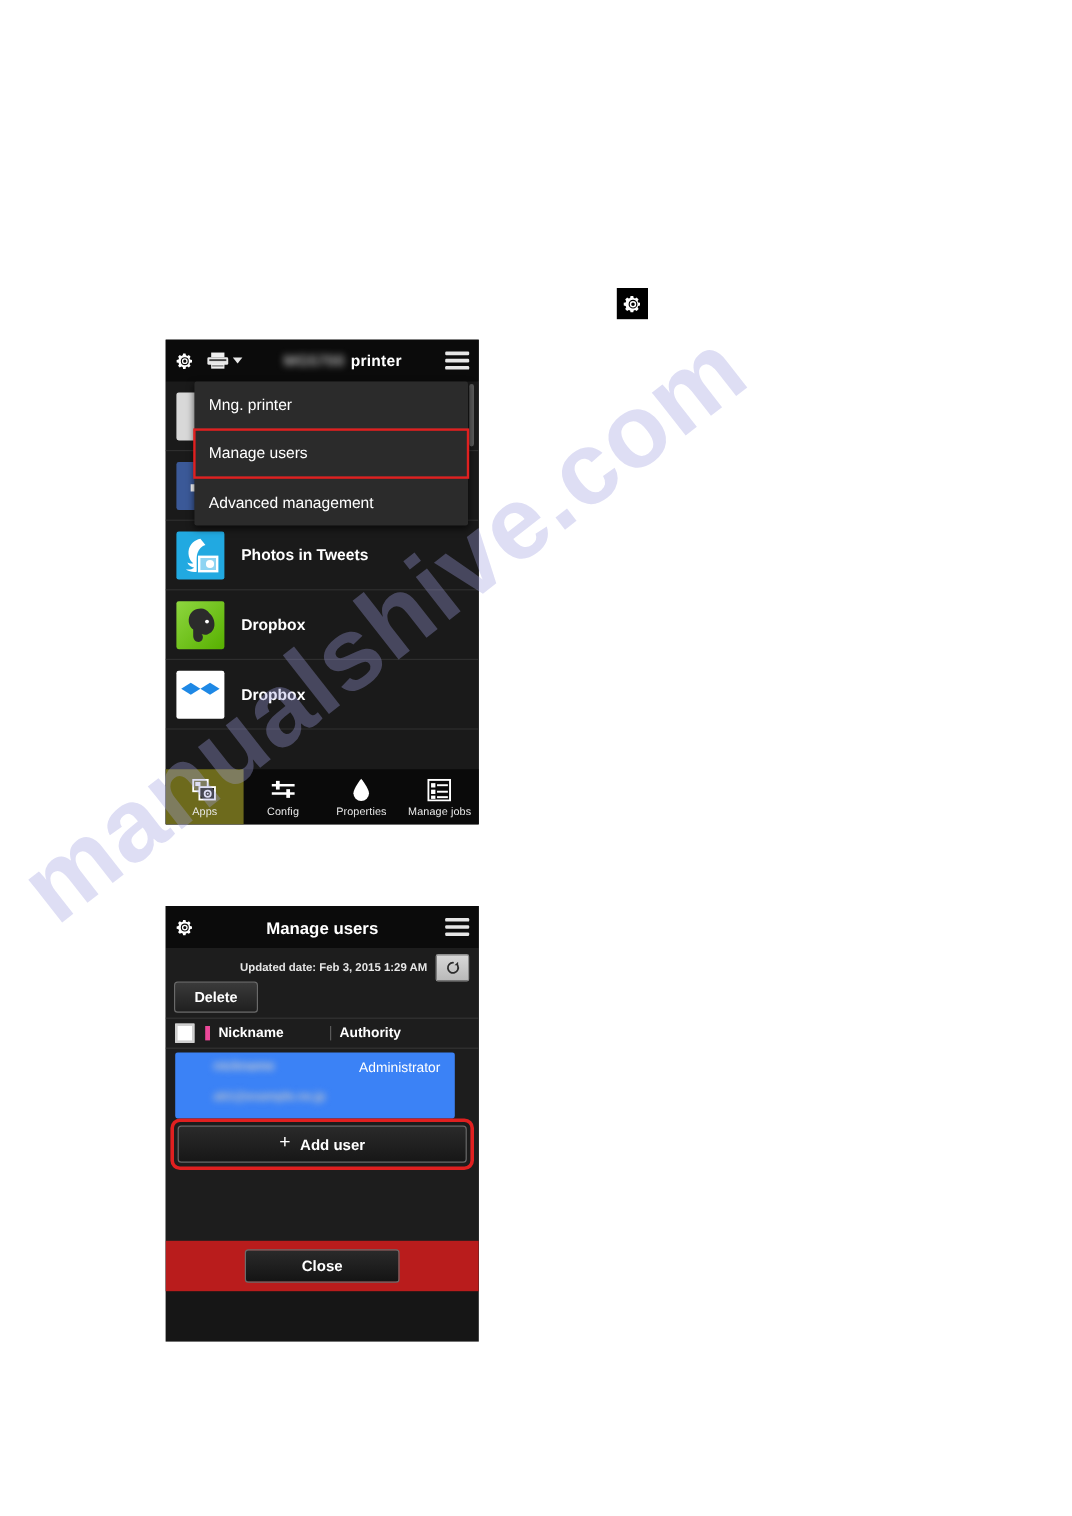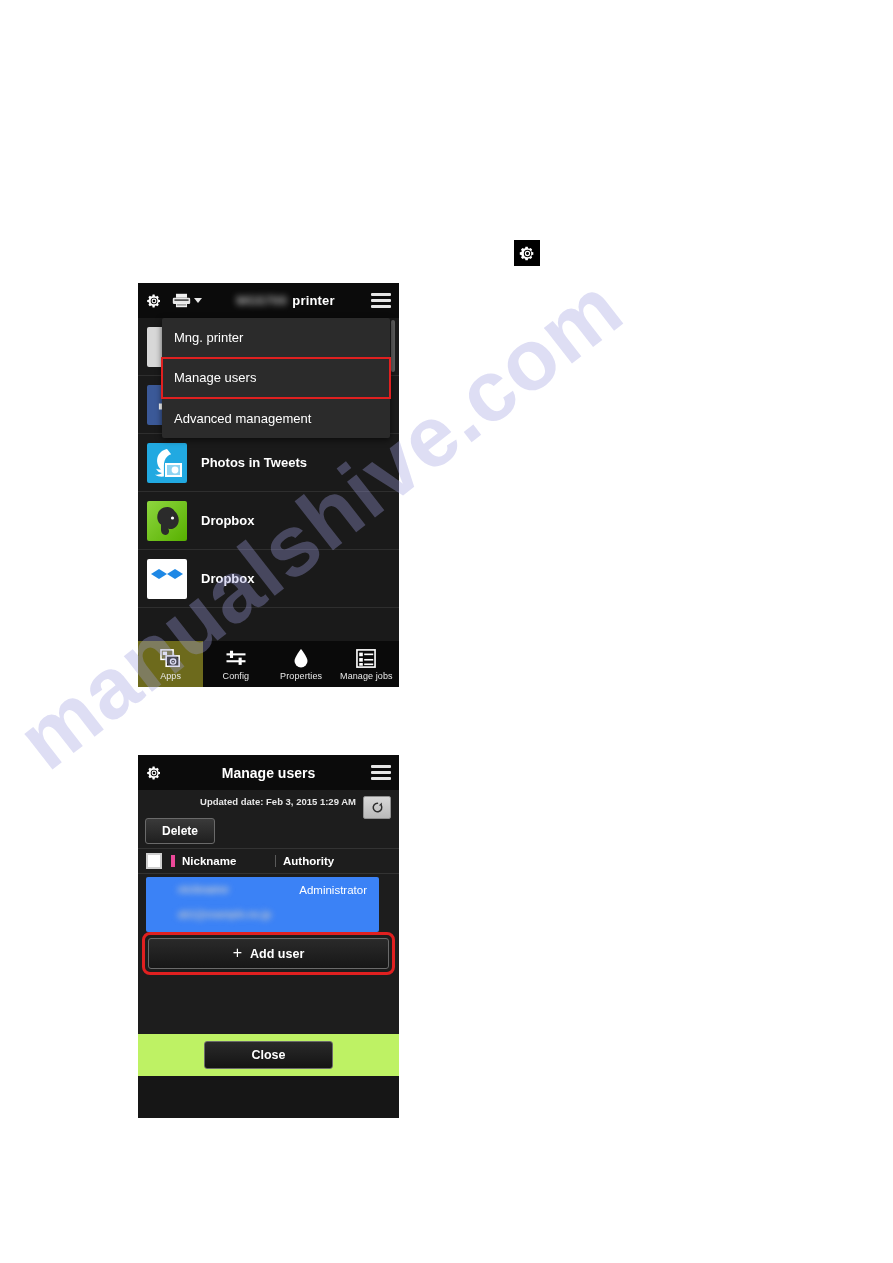--- a/index.html
+++ b/index.html
@@ -238,21 +238,21 @@
 
   
   .users-body {
     background: #1d1d1d;
     height: 286px;
     position: relative;
     padding: 0;
   }
   .updated-row {
     display: flex;
-    align-items: flex-start;
+    align-items: center;
     justify-content: flex-end;
     padding: 6px 8px 0 0;
     gap: 7px;
     height: 26px;
     box-sizing: border-box;
   }
   .updated-text {
     color: #e6e6e6;
     font-size: 9.5px;
     font-weight: 700;
@@ -359,21 +359,21 @@
     font-weight: 400;
     line-height: 1;
     position: relative;
     top: -1px;
   }
   .users-footer {
     position: absolute;
     left: 0; bottom: 0;
     width: 261px;
     height: 42px;
-    background: #bef264;
+    background: #b91c1c;
     display: flex;
     align-items: center;
     justify-content: center;
   }
   .close-btn {
     background: linear-gradient(#2a2a2a,#141414);
     border: 1px solid #6a6a6a;
     border-radius: 3px;
     color: #ffffff;
     font-size: 12.5px;

